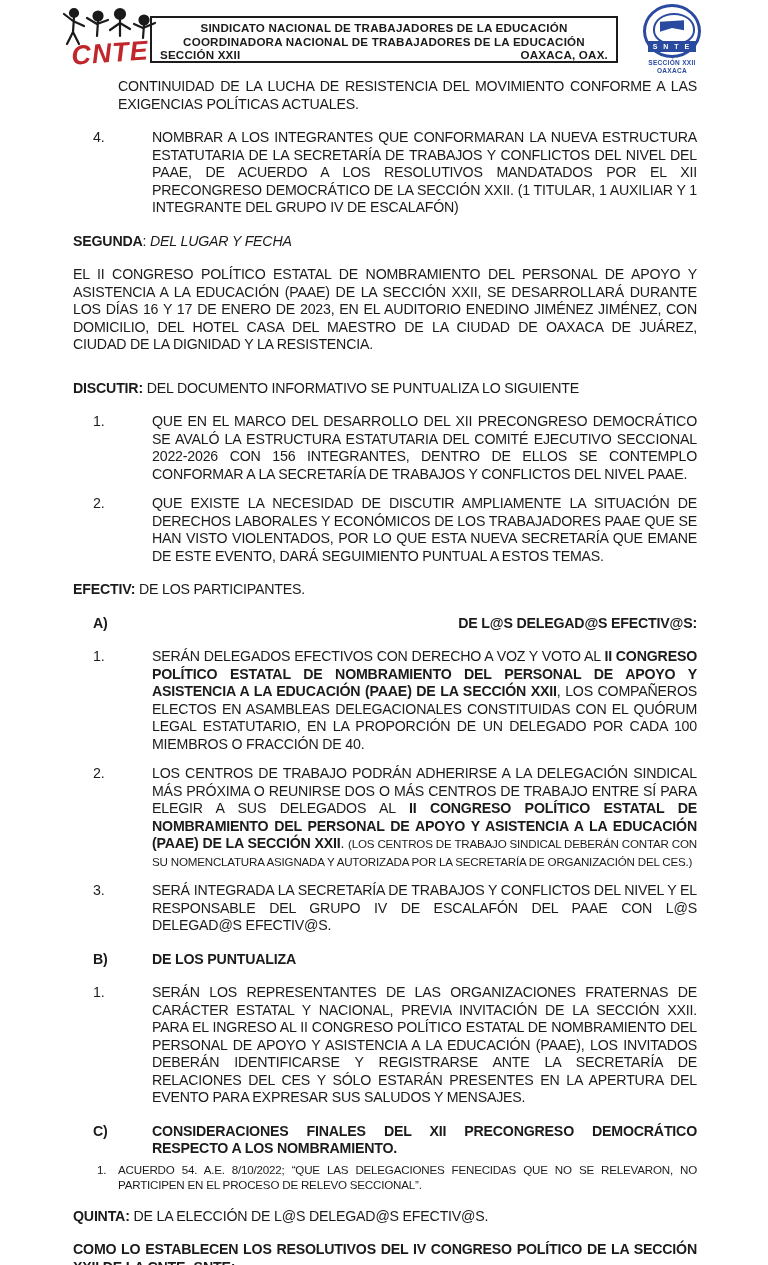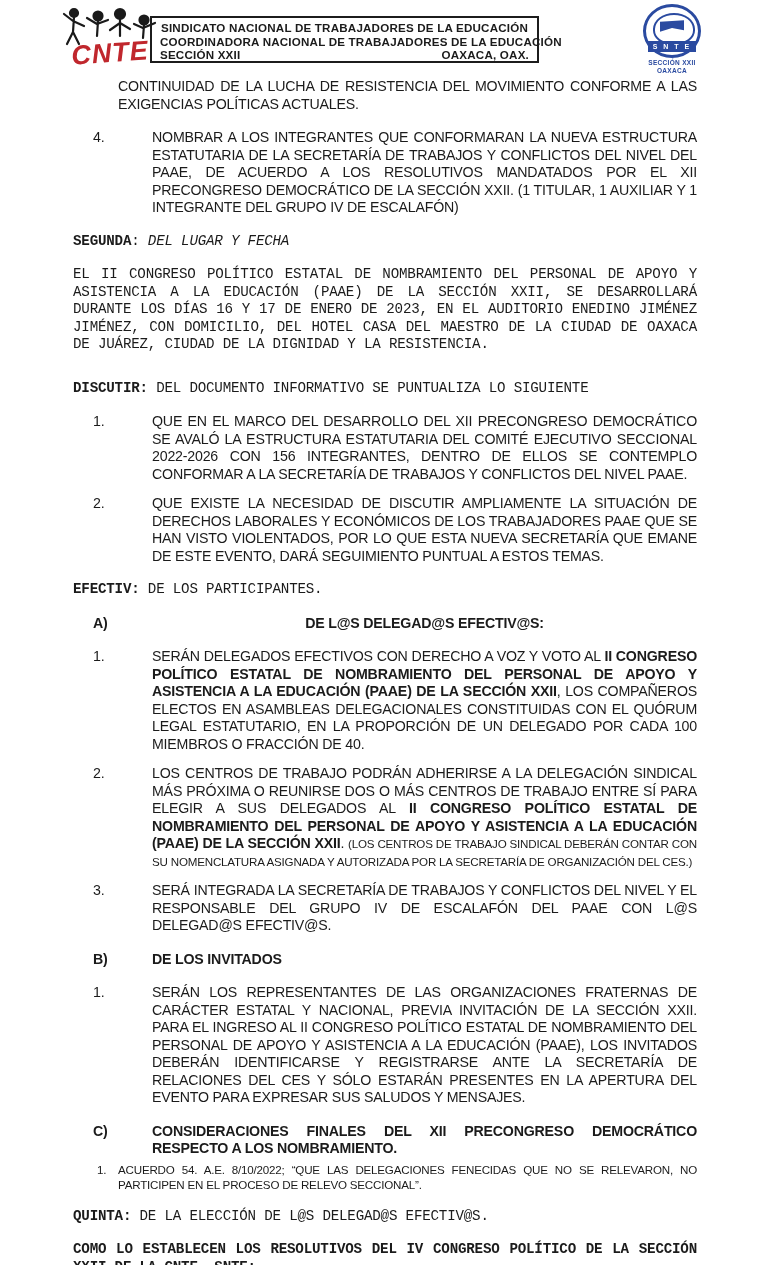--- a/index.html
+++ b/index.html
@@ -17,21 +17,21 @@
   .header{position:absolute;top:0;left:0;width:768px;height:80px;}
   .cnte-logo{position:absolute;left:56px;top:6px;width:108px;height:62px;text-align:center;}
   .cnte-figures{display:block;margin:0 auto;}
   .cnte-text{
     display:block;margin-top:-8px;
     font-weight:bold;font-style:italic;
     font-size:27px;letter-spacing:1px;
     transform:rotate(-4deg);
   }
   .header-box{
-    position:absolute;left:150px;top:16px;width:389px;height:47px;
+    position:absolute;left:150px;top:16px;width:468px;height:47px;
     border:2px solid #1c1c1c;box-sizing:border-box;
     padding:3px 8px 2px 8px;
     font-weight:bold;font-size:11.6px;line-height:13.5px;letter-spacing:.2px;
   }
   .hb-line{text-align:center;white-space:nowrap;}
   .hb-line3{display:flex;justify-content:space-between;}
   .snte-logo{position:absolute;left:624px;top:4px;width:96px;height:72px;text-align:center;}
   .snte-circle{
     position:relative;margin:0 auto;width:58px;height:54px;
     border:3px solid #2a4aa0;border-radius:50%;
@@ -53,21 +53,21 @@
     font-size:7px;font-weight:bold;line-height:11px;letter-spacing:2px;
     text-align:center;
   }
   .snte-caption{
     margin-top:1px;
     font-size:6.5px;font-weight:bold;color:#2a4aa0;line-height:7.5px;letter-spacing:.3px;
   }
   
   .doc{position:absolute;top:70px;left:0;width:768px;
        font-size:14.2px;line-height:17.5px;letter-spacing:-0.2px;}
-  .p-flush{margin:8px 71px 0 73px;text-align:justify;font-family:Liberation Mono, monospace;}
+  .p-flush{margin:8px 71px 0 73px;text-align:justify;}
   .p-indent{margin:0 71px 0 118px;text-align:justify;}
   .li{display:flex;margin:0 71px 0 93px;}
   .li .num{flex:none;width:25px;}
   .li .txt{flex:1;text-align:justify;margin-left:34px;}
   .li-sub{display:flex;margin:0 71px 0 97px;}
   .li-sub .num{flex:none;width:21px;}
   .li-sub .txt{flex:1;text-align:justify;}
   .b{font-weight:bold;}
   .i{font-style:italic;}
   .small{font-size:11.6px;line-height:15px;}
@@ -144,41 +144,41 @@
 
     <div class="li gap12">
       <span class="num">2.</span>
       <span class="txt">QUE EXISTE LA NECESIDAD DE DISCUTIR AMPLIAMENTE LA SITUACIÓN DE DERECHOS LABORALES Y ECONÓMICOS DE LOS TRABAJADORES PAAE QUE SE HAN VISTO VIOLENTADOS, POR LO QUE ESTA NUEVA SECRETARÍA QUE EMANE DE ESTE EVENTO, DARÁ SEGUIMIENTO PUNTUAL A ESTOS TEMAS.</span>
     </div>
 
     <p class="p-flush gap16"><span class="b">EFECTIV:</span><span> DE LOS PARTICIPANTES.</span></p>
 
     <div class="li b gap16">
       <span class="num">A)</span>
-      <span class="txt" style="text-align:center;">DE L@S DELEGAD@S EFECTIV@S:</span>
+      <span class="txt" style="text-align:right;">DE L@S DELEGAD@S EFECTIV@S:</span>
     </div>
 
     <div class="li gap16">
       <span class="num">1.</span>
       <span class="txt"><span>SERÁN DELEGADOS EFECTIVOS CON DERECHO A VOZ Y VOTO AL </span><span class="b">II CONGRESO POLÍTICO ESTATAL DE NOMBRAMIENTO DEL PERSONAL DE APOYO Y ASISTENCIA A LA EDUCACIÓN (PAAE) DE LA SECCIÓN XXII</span><span>, LOS COMPAÑEROS ELECTOS EN ASAMBLEAS DELEGACIONALES CONSTITUIDAS CON EL QUÓRUM LEGAL ESTATUTARIO, EN LA PROPORCIÓN DE UN DELEGADO POR CADA 100 MIEMBROS O FRACCIÓN DE 40.</span></span>
     </div>
 
     <div class="li gap12">
       <span class="num">2.</span>
       <span class="txt"><span>LOS CENTROS DE TRABAJO PODRÁN ADHERIRSE A LA DELEGACIÓN SINDICAL MÁS PRÓXIMA O REUNIRSE DOS O MÁS CENTROS DE TRABAJO ENTRE SÍ PARA ELEGIR A SUS DELEGADOS AL </span><span class="b">II CONGRESO POLÍTICO ESTATAL DE NOMBRAMIENTO DEL PERSONAL DE APOYO Y ASISTENCIA A LA EDUCACIÓN (PAAE) DE LA SECCIÓN XXII</span><span>. </span><span class="small">(LOS CENTROS DE TRABAJO SINDICAL DEBERÁN CONTAR CON SU NOMENCLATURA ASIGNADA Y AUTORIZADA POR LA SECRETARÍA DE ORGANIZACIÓN DEL CES.)</span></span>
     </div>
 
     <div class="li gap12">
       <span class="num">3.</span>
       <span class="txt">SERÁ INTEGRADA LA SECRETARÍA DE TRABAJOS Y CONFLICTOS DEL NIVEL Y EL RESPONSABLE DEL GRUPO IV DE ESCALAFÓN DEL PAAE CON L@S DELEGAD@S EFECTIV@S.</span>
     </div>
 
     <div class="li b gap16">
       <span class="num">B)</span>
-      <span class="txt" style="text-align:left;">DE LOS INVITADOS</span>
+      <span class="txt" style="text-align:left;">DE LOS PUNTUALIZA</span>
     </div>
 
     <div class="li gap16">
       <span class="num">1.</span>
       <span class="txt">SERÁN LOS REPRESENTANTES DE LAS ORGANIZACIONES FRATERNAS DE CARÁCTER ESTATAL Y NACIONAL, PREVIA INVITACIÓN DE LA SECCIÓN XXII. PARA EL INGRESO AL II CONGRESO POLÍTICO ESTATAL DE NOMBRAMIENTO DEL PERSONAL DE APOYO Y ASISTENCIA A LA EDUCACIÓN (PAAE), LOS INVITADOS DEBERÁN IDENTIFICARSE Y REGISTRARSE ANTE LA SECRETARÍA DE RELACIONES DEL CES Y SÓLO ESTARÁN PRESENTES EN LA APERTURA DEL EVENTO PARA EXPRESAR SUS SALUDOS Y MENSAJES.</span>
     </div>
 
     <div class="li b gap16">
       <span class="num">C)</span>
       <span class="txt">CONSIDERACIONES FINALES DEL XII PRECONGRESO DEMOCRÁTICO RESPECTO A LOS NOMBRAMIENTO.</span>

